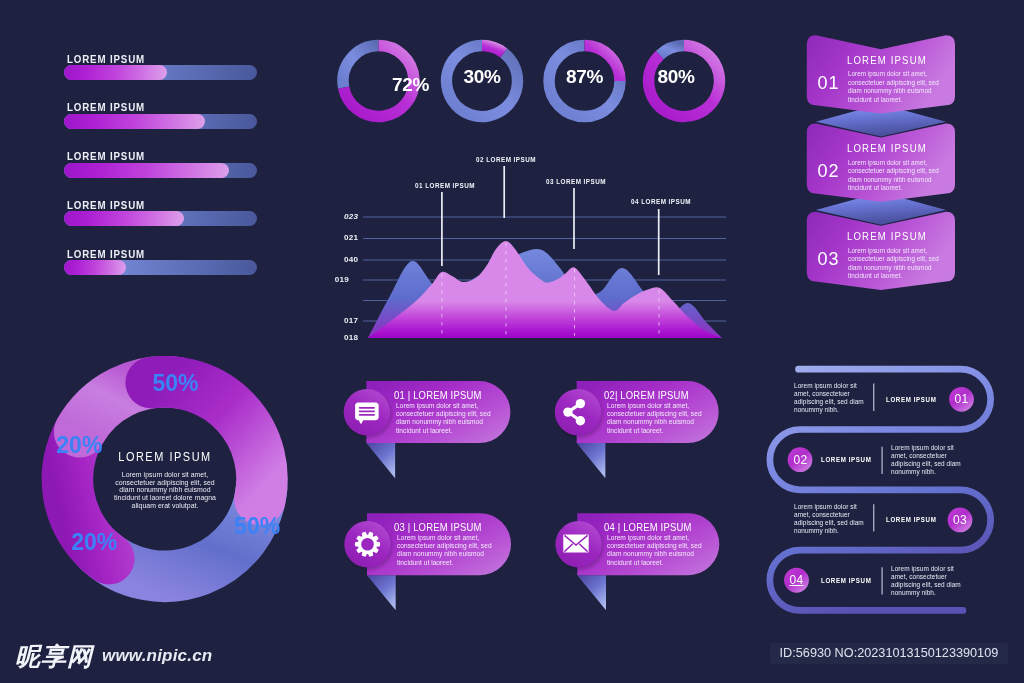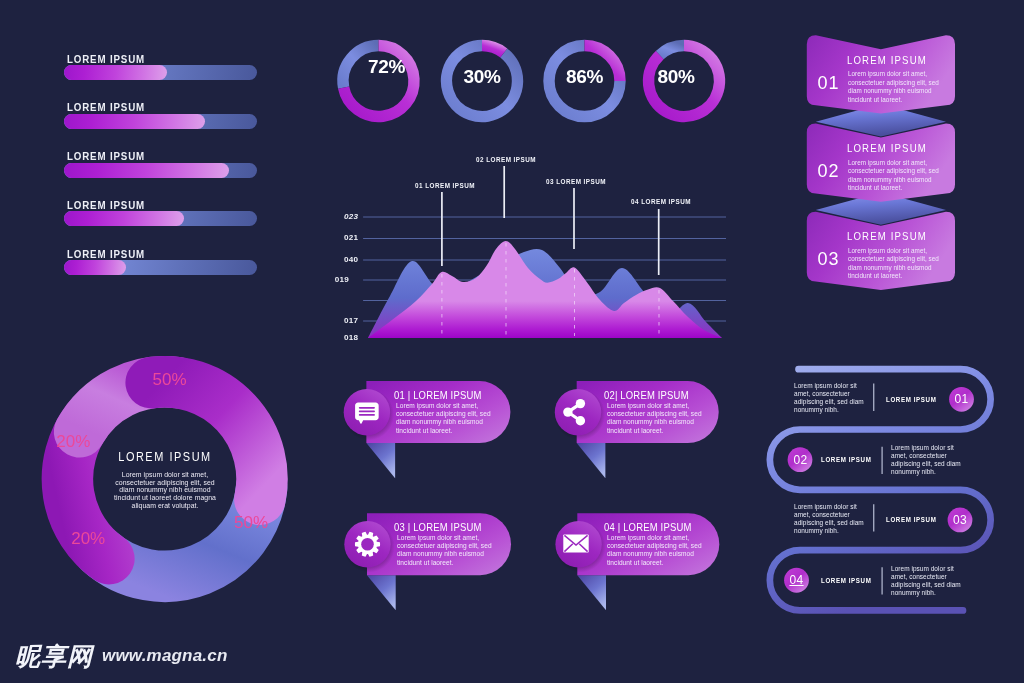--- a/index.html
+++ b/index.html
@@ -33,21 +33,21 @@
            white-space:nowrap;transform:scaleX(0.92);transform-origin:50% 0;}
 
   
   .chev-num{position:absolute;color:#ffffff;font-size:18px;font-weight:normal;letter-spacing:0.8px;}
   .chev-title{position:absolute;color:#ffffff;font-size:11px;font-weight:normal;letter-spacing:1.3px;
               white-space:nowrap;transform:scaleX(0.875);transform-origin:0 0;}
   .chev-body{position:absolute;color:#f2e9fb;font-size:7.2px;line-height:8.49px;width:104px;
              letter-spacing:0.05px;transform:scaleX(0.878);transform-origin:0 0;}
 
   
-  .bd-val{position:absolute;color:#ec4899;font-weight:normal;font-size:17px;letter-spacing:0px;}
+  .bd-val{position:absolute;color:#3b82f6;font-weight:bold;font-size:23px;letter-spacing:0px;}
   #bd-title{position:absolute;color:#fff;font-size:12.5px;font-weight:normal;letter-spacing:1.75px;
             width:200px;text-align:center;transform:scaleX(0.875);transform-origin:50% 0;}
   #bd-body{position:absolute;color:#eceaf4;font-size:7.9px;line-height:7.7px;width:122px;
            text-align:center;letter-spacing:0.05px;transform:scaleX(0.875);transform-origin:50% 0;}
 
   
   .sb-title{position:absolute;color:#fff;font-size:10.6px;font-weight:normal;letter-spacing:0.2px;
             white-space:nowrap;transform:scaleX(0.895);transform-origin:0 0;}
   .sb-body{position:absolute;color:#f3ebfb;font-size:7.3px;line-height:8.2px;width:108px;
            letter-spacing:0.05px;transform:scaleX(0.9);transform-origin:0 0;}
@@ -156,23 +156,23 @@
         </defs>
         <path d="M 343.63 83.65 A 35.5 35.5 0 0 1 378.49 41.50" fill="none" stroke="url(#db0)" stroke-width="11.4"></path>
         <path d="M 378.51 41.50 A 35.5 35.5 0 1 1 343.63 83.65" fill="none" stroke="url(#dp0)" stroke-width="11.4"></path>
         <path d="M 503.76 48.95 A 35.5 35.5 0 1 1 481.99 41.50" fill="none" stroke="url(#db1)" stroke-width="11.4"></path>
         <path d="M 482.01 41.50 A 35.5 35.5 0 0 1 503.76 48.95" fill="none" stroke="url(#dp1)" stroke-width="11.4"></path>
         <path d="M 620.00 77.00 A 35.5 35.5 0 1 1 584.49 41.50" fill="none" stroke="url(#db2)" stroke-width="11.4"></path>
         <path d="M 584.51 41.50 A 35.5 35.5 0 0 1 620.00 77.00" fill="none" stroke="url(#dp2)" stroke-width="11.4"></path>
         <path d="M 659.70 51.12 A 35.5 35.5 0 0 1 683.99 41.50" fill="none" stroke="url(#db3)" stroke-width="11.4"></path>
         <path d="M 684.01 41.50 A 35.5 35.5 0 1 1 659.70 51.12" fill="none" stroke="url(#dp3)" stroke-width="11.4"></path>
       </svg>
-      <div class="donut-val" style="left: 338.5px; top: 56px; width: 96px;">72%</div>
+      <div class="donut-val" style="left: 338.5px; top: 74px; width: 96px; padding-left: 24px;">72%</div>
       <div class="donut-val" style="left: 442px; top: 66px; width: 80px;">30%</div>
-      <div class="donut-val" style="left: 544.5px; top: 66px; width: 80px;">86%</div>
+      <div class="donut-val" style="left: 544.5px; top: 66px; width: 80px;">87%</div>
       <div class="donut-val" style="left: 644px; top: 66px; width: 64px;">80%</div>
     </div>
 
   <div class="abs" id="areachart">
       <svg width="1024" height="360" viewBox="0 0 1024 360" style="position:absolute;left:0;top:0">
         <defs>
           <linearGradient id="agBlue" x1="0" y1="0" x2="0" y2="1">
             <stop offset="0%" stop-color="#7489de"></stop>
             <stop offset="55%" stop-color="#5e6ccc"></stop>
             <stop offset="100%" stop-color="#8d2ec0"></stop>
@@ -421,15 +421,16 @@
       <div class="rd-num" style="left: 942px; top: 512.5px;">03</div>
       <div class="rd-title" style="left: 886.1px; top: 515.2px;">LOREM IPSUM</div>
       <div class="rd-body" style="left: 793.8px; top: 502.6px;">Lorem ipsum dolor sit amet, consectetuer adipiscing elit, sed diam nonummy nibh.</div>
       <div class="rd-num" style="left: 778.5px; top: 573.1px; text-decoration: underline;">04</div>
       <div class="rd-title" style="left: 820.6px; top: 575.7px;">LOREM IPSUM</div>
       <div class="rd-body" style="left: 890.7px; top: 564.6px;">Lorem ipsum dolor sit amet, consectetuer adipiscing elit, sed diam nonummy nibh.</div>
     </div>
 
   <div class="abs" id="footer">
     <div id="footer-logo">昵享网</div>
-    <div id="footer-url">www.magna.cn</div>
+    <div id="footer-url">www.nipic.cn</div>
+    <div id="footer-id">ID:56930 NO:20231013150123390109</div>
   </div>
 </div>
 
 </body></html>

